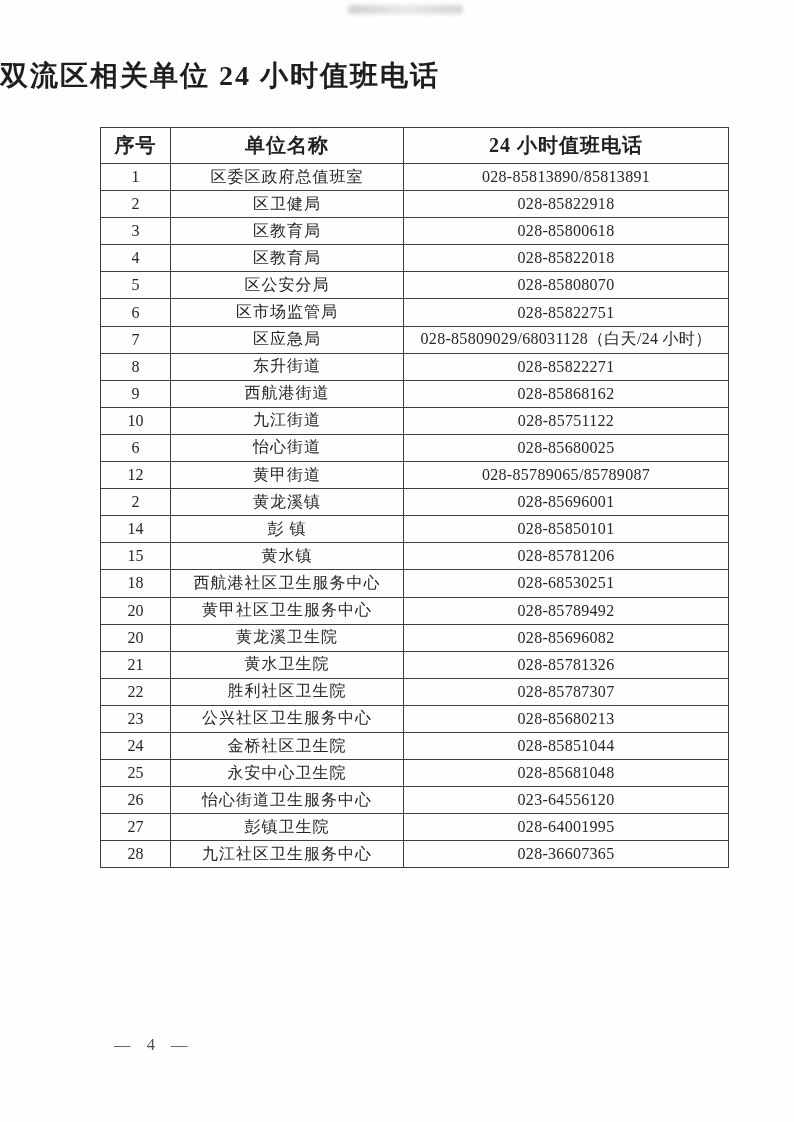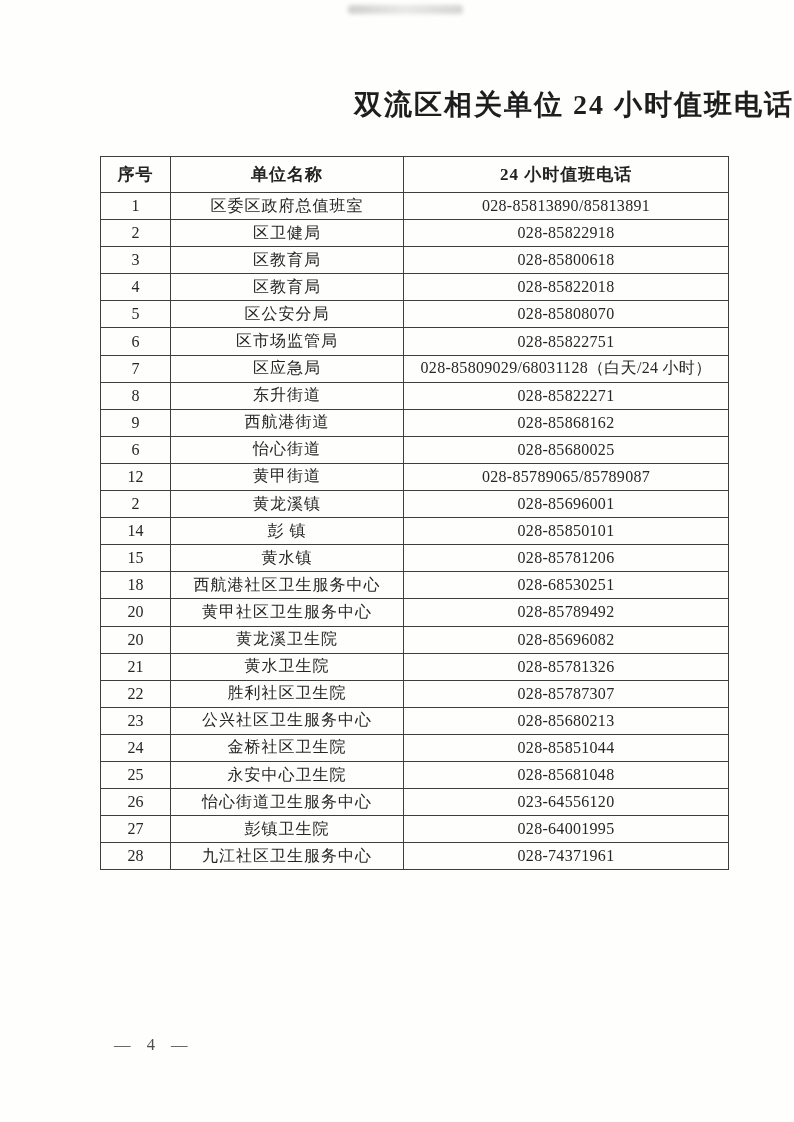--- a/index.html
+++ b/index.html
@@ -22,22 +22,22 @@
     left: 348px;
     top: 5px;
     width: 115px;
     height: 9px;
     background: linear-gradient(90deg, rgba(150,150,150,0.45), rgba(170,170,170,0.25), rgba(150,150,150,0.4));
     filter: blur(2px);
     border-radius: 4px;
   }
   .doc-title {
     margin: 0;
-    padding-top: 88px;
-    text-align: right;
+    padding-top: 59px;
+    text-align: left;
     font-size: 28px;
     line-height: 34px;
     font-weight: bold;
     letter-spacing: 2px;
     color: #1e1e1e;
   }
   table.duty-table {
     border-collapse: collapse;
     table-layout: fixed;
     width: 601px;
@@ -48,21 +48,21 @@
   table.duty-table td {
     border: 1px solid #3e3e3e;
     text-align: center;
     vertical-align: middle;
     padding: 0 4px;
     overflow: hidden;
     white-space: nowrap;
   }
   table.duty-table th {
     height: 35px;
-    font-size: 17px;
+    font-size: 20px;
     font-weight: bold;
     letter-spacing: 1px;
     color: #222222;
   }
   table.duty-table td {
     height: 26.1px;
     font-size: 16px;
     color: #262626;
   }
   td.col0 { font-size: 16.5px; }
@@ -137,20 +137,25 @@
           <td class="col0">8</td>
           <td class="col1">东升街道</td>
           <td class="col2">028-85822271</td>
         </tr>
         <tr>
           <td class="col0">9</td>
           <td class="col1">西航港街道</td>
           <td class="col2">028-85868162</td>
         </tr>
         <tr>
+          <td class="col0">10</td>
+          <td class="col1">九江街道</td>
+          <td class="col2">028-85751122</td>
+        </tr>
+        <tr>
           <td class="col0">6</td>
           <td class="col1">怡心街道</td>
           <td class="col2">028-85680025</td>
         </tr>
         <tr>
           <td class="col0">12</td>
           <td class="col1">黄甲街道</td>
           <td class="col2">028-85789065/85789087</td>
         </tr>
         <tr>
@@ -214,20 +219,20 @@
           <td class="col2">023-64556120</td>
         </tr>
         <tr>
           <td class="col0">27</td>
           <td class="col1">彭镇卫生院</td>
           <td class="col2">028-64001995</td>
         </tr>
         <tr>
           <td class="col0">28</td>
           <td class="col1">九江社区卫生服务中心</td>
-          <td class="col2">028-74371961</td>
+          <td class="col2">028-36607365</td>
         </tr>
       </tbody>
   </table>
 
   <div class="page-number">— 4 —</div>
 
 </div>
 
 </body></html>

